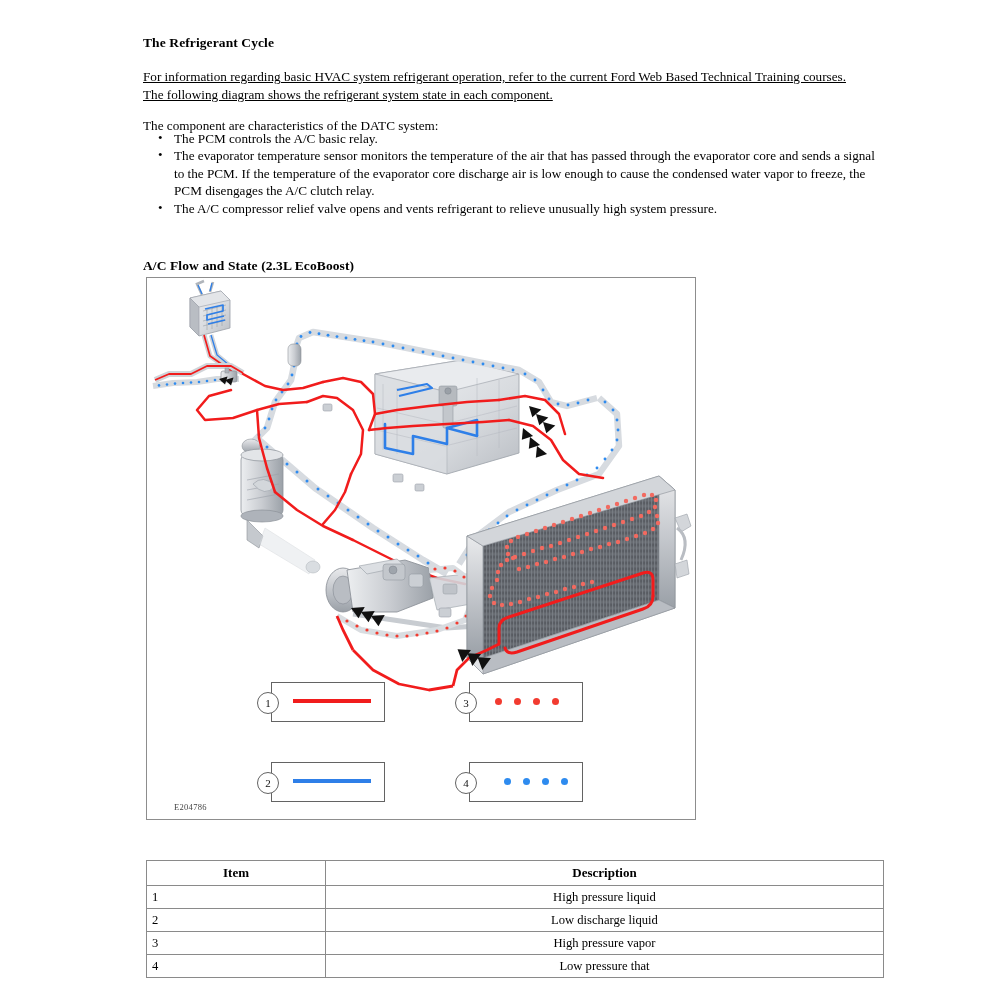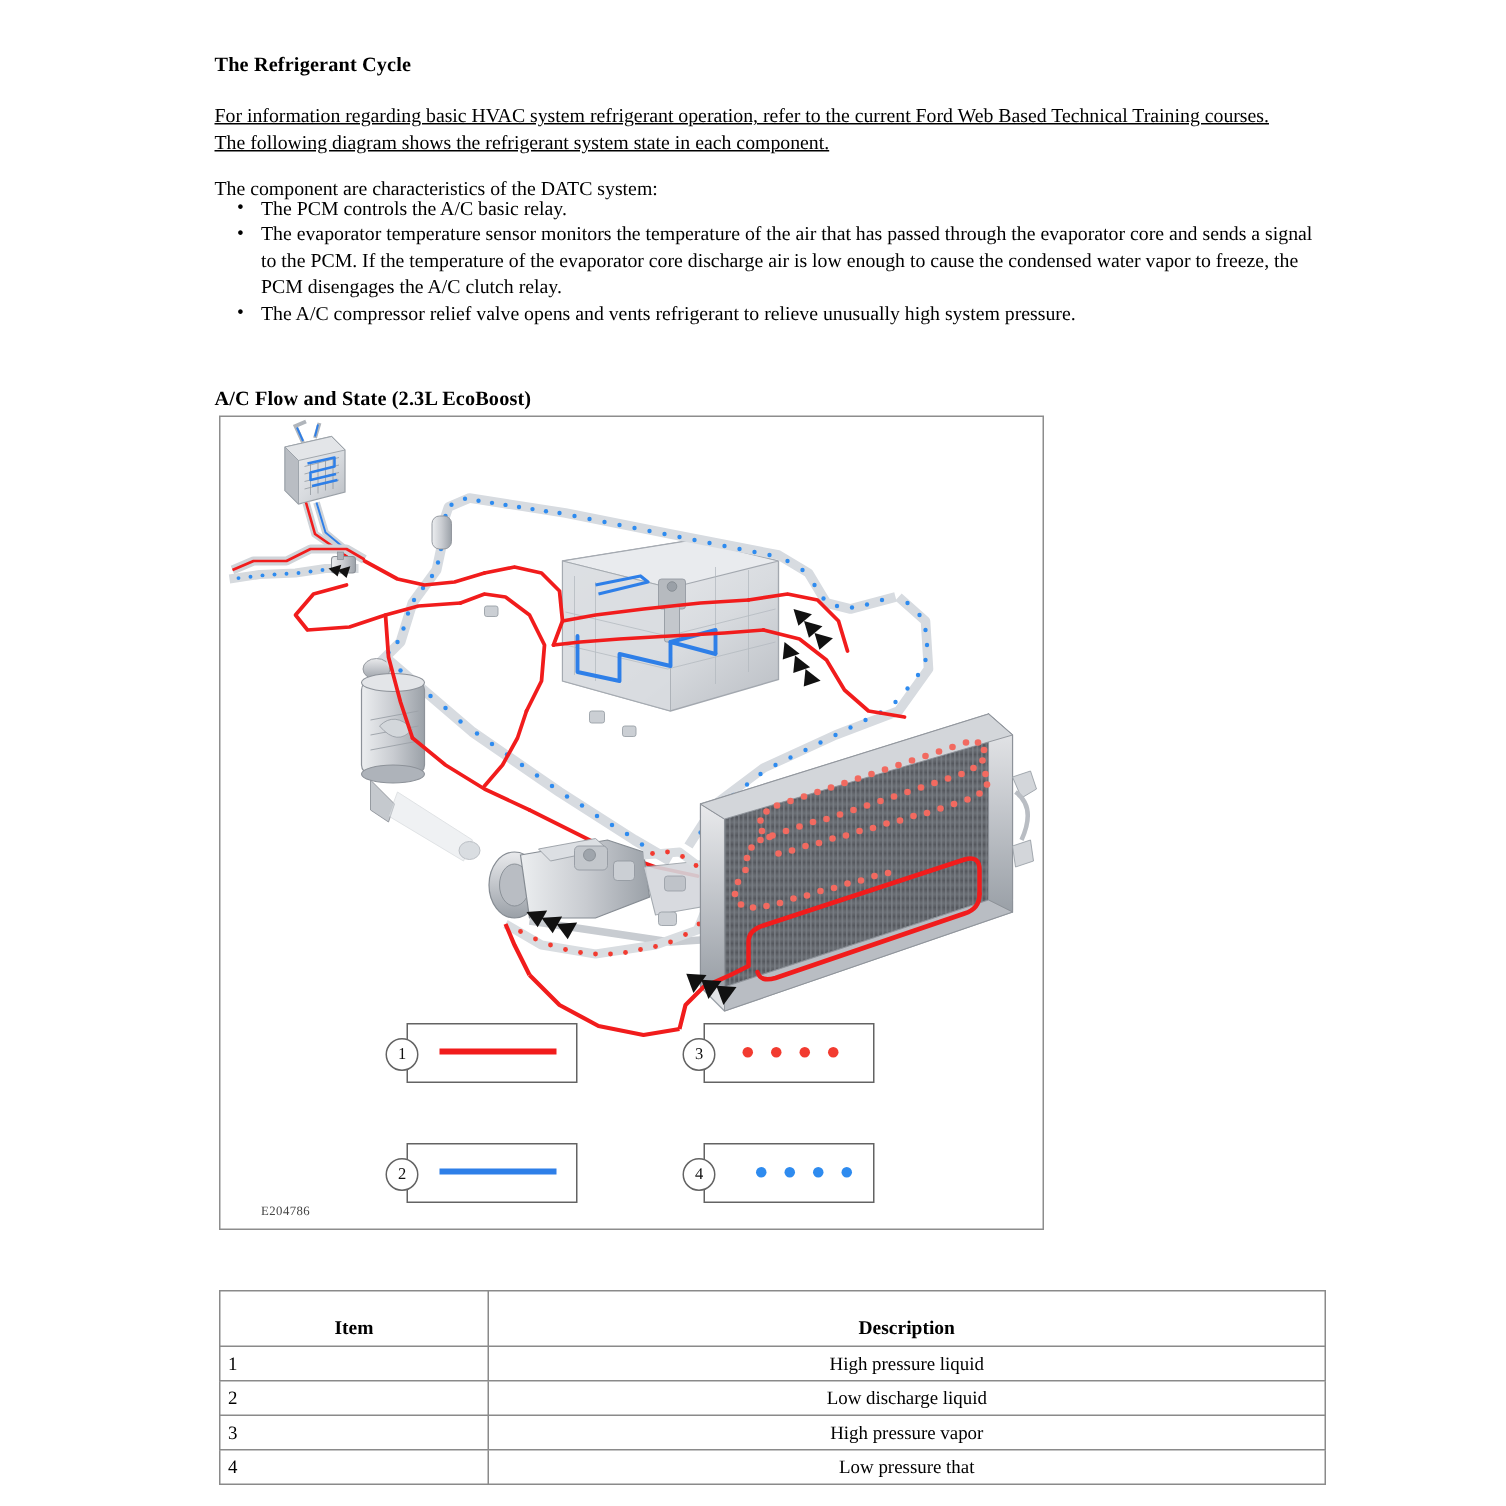--- a/index.html
+++ b/index.html
@@ -156,21 +156,21 @@
   #item-table th, #item-table td {
     border: 1px solid #8a8a8a;
     padding: 3px 5px 3px 5px;
     height: 16px;
     vertical-align: middle;
   }
   #item-table th {
     font-weight: bold;
     text-align: center;
     font-size: 13px;
-    padding-top: 16px;
+    padding-top: 4px;
     padding-bottom: 4px;
     margin-top: 32px;
   }
   #item-table td.col-item { width: 168px; text-align: left; }
   #item-table td.col-desc { text-align: center; }
 </style>
 </head>
 <body>
 
 <div class="page">

